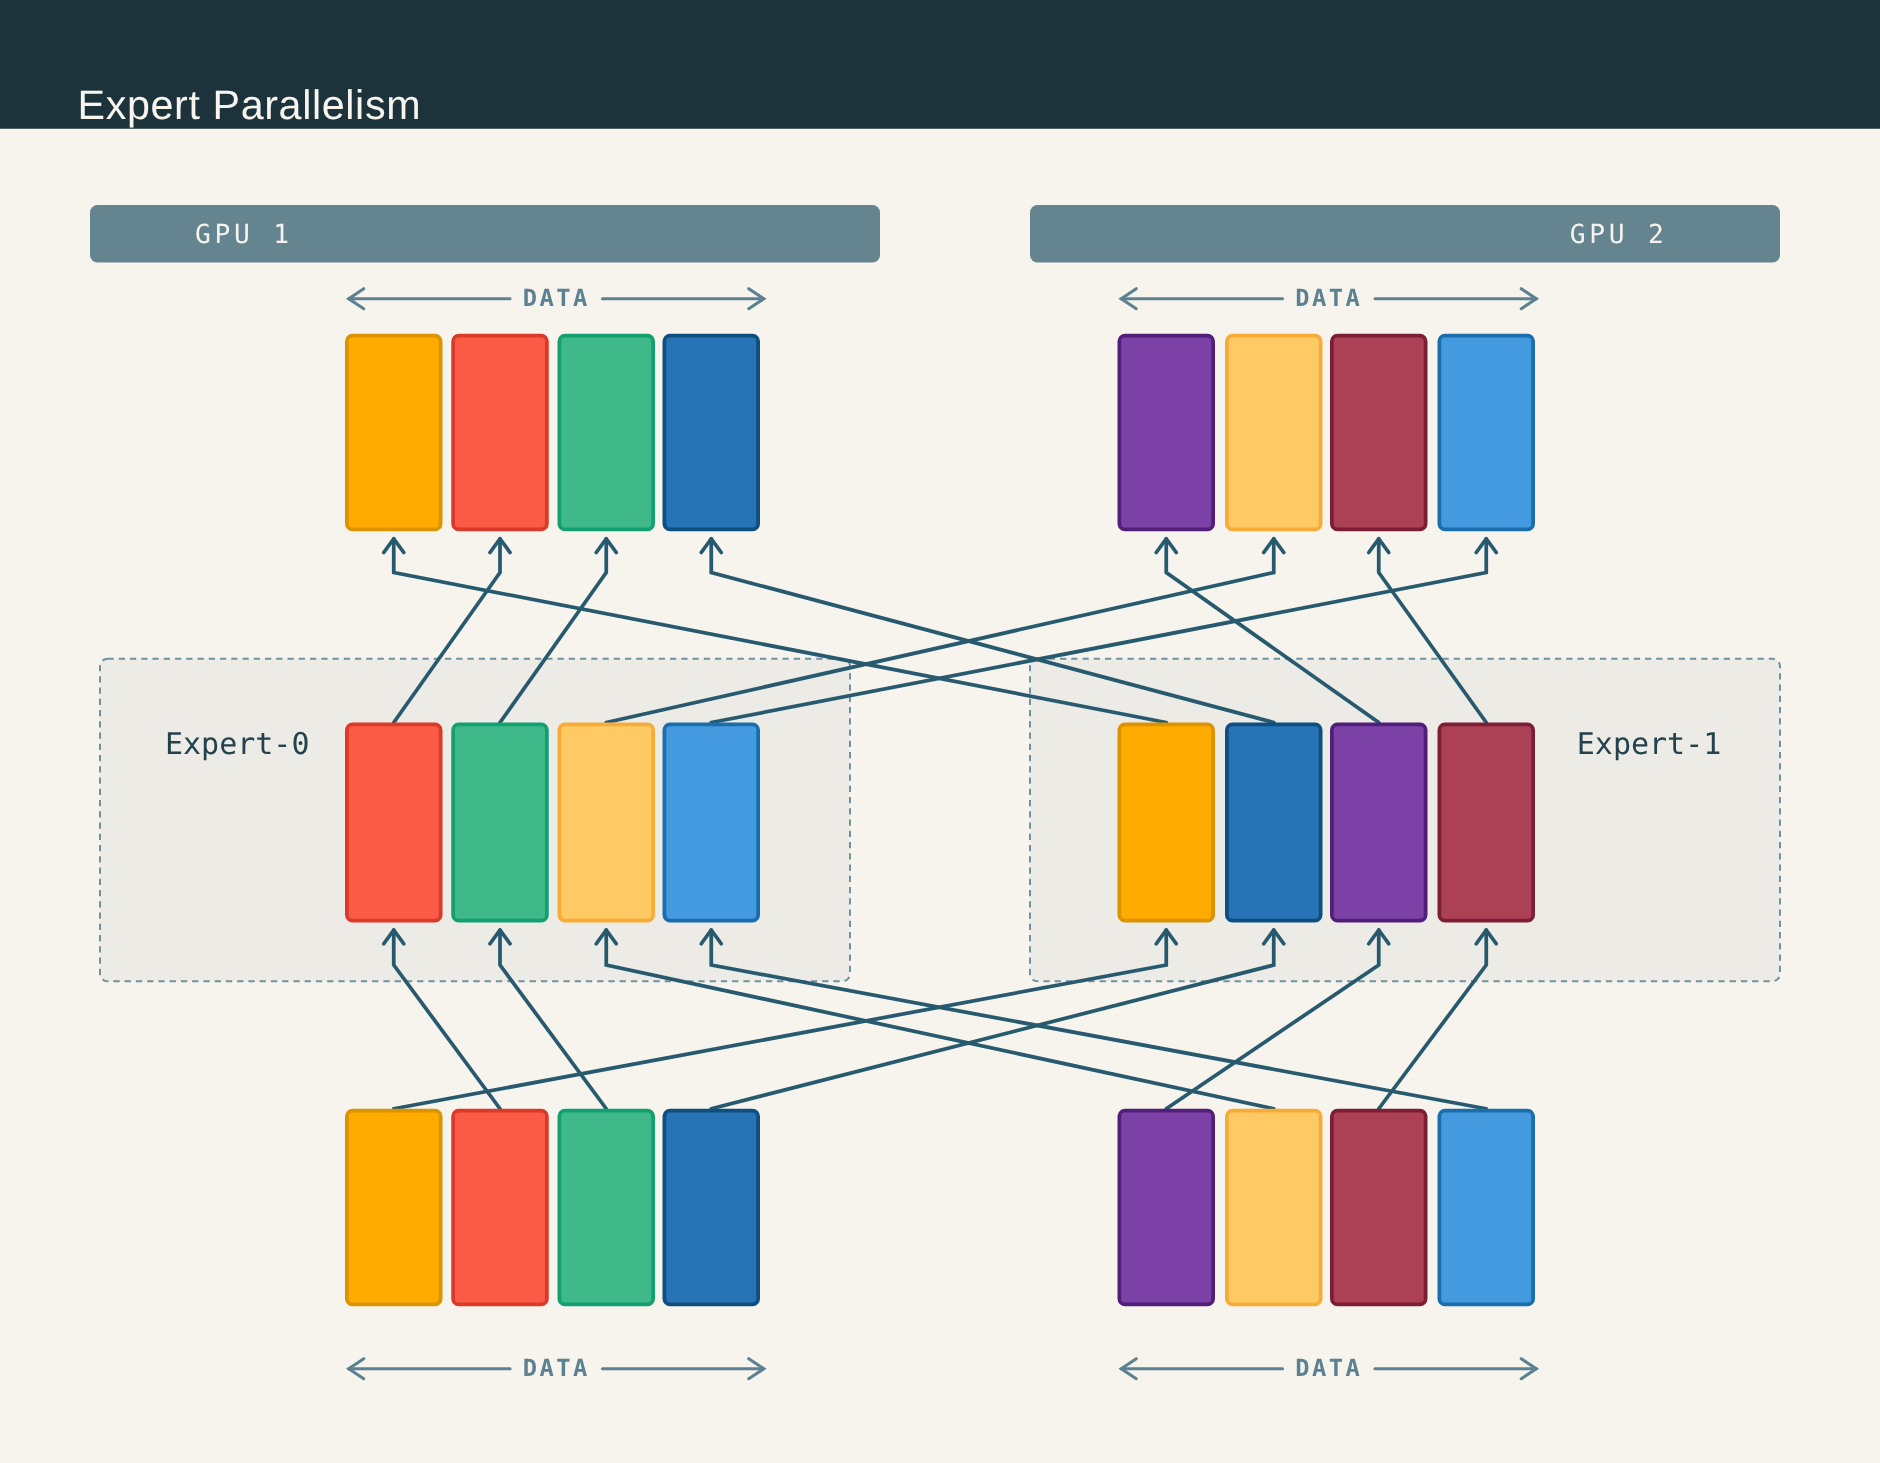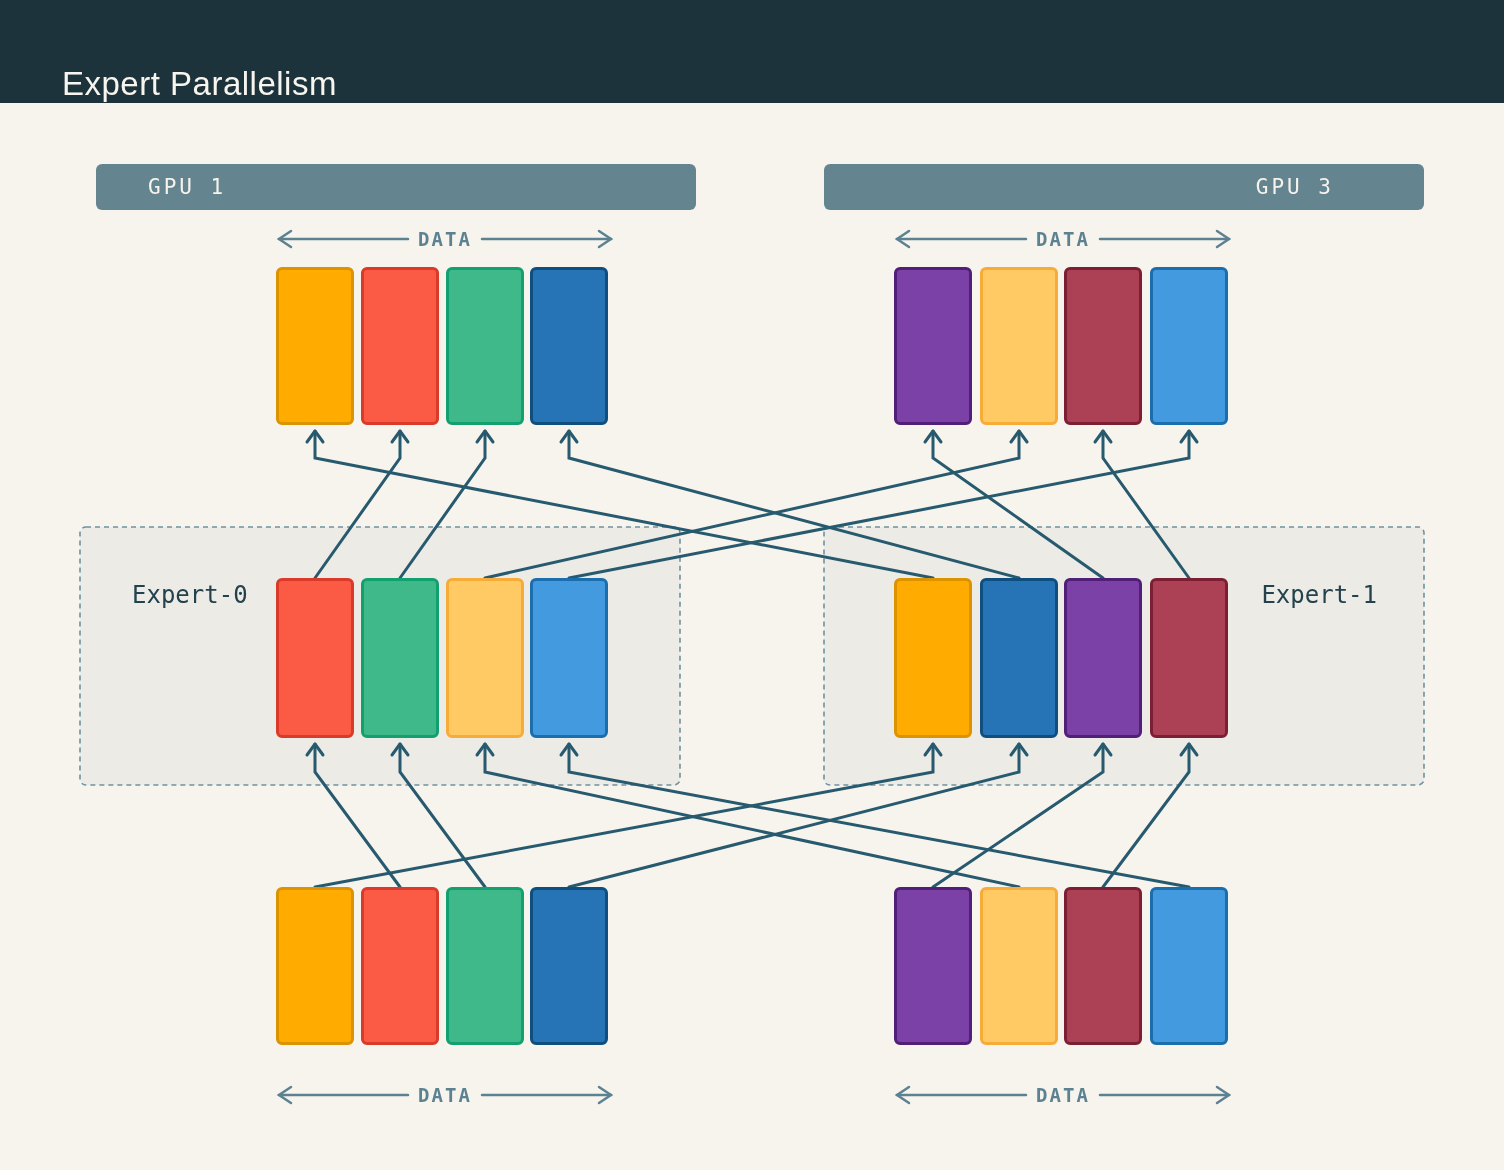--- a/index.html
+++ b/index.html
@@ -17,21 +17,21 @@
   #page-title{
     margin-left:62px;color:#F8F5EF;font-size:33px;font-weight:500;
     letter-spacing:.5px;
   }
   
   .gpu-bar{
     top:164px;width:600px;height:46px;background:#64848F;border-radius:6px;
     color:#F6F3EC;font-family:"DejaVu Sans Mono", monospace;font-size:21px;
     letter-spacing:3px;display:flex;align-items:center;
   }
-  #gpu1-bar{left:96px;}
+  #gpu1-bar{left:72px;padding-left:32px;}
   #gpu1-bar span{margin-left:52px;}
   #gpu2-bar{left:824px;justify-content:flex-end;}
   #gpu2-bar span{margin-right:90px;}
   
   .data-arrow{
     width:338px;height:24px;display:flex;align-items:center;justify-content:center;
   }
   .data-arrow svg{position:absolute;left:0;top:0;}
   .data-arrow .data-axis-label{
     position:relative;z-index:2;color:#5C8292;
@@ -98,21 +98,21 @@
   </svg>
 
 <div id="app-header" class="abs">
   <div id="page-title">Expert Parallelism</div>
 </div>
 
 <div id="gpu1-bar" class="abs gpu-bar">
   <span>GPU 1</span>
 </div>
 <div id="gpu2-bar" class="abs gpu-bar">
-  <span>GPU 3</span>
+  <span>GPU 2</span>
 </div>
 
 <div id="data-arrow-tl" class="abs data-arrow">
   <svg width="338" height="24">
     <g stroke="#5C8292" stroke-width="2.5" fill="none" stroke-linecap="round">
       <path d="M15 4 L3 12 L15 20"></path>
         <line x1="3" y1="12" x2="132" y2="12"></line>
       <line x1="206" y1="12" x2="335" y2="12"></line>
         <path d="M323 4 L335 12 L323 20"></path>
     </g>

